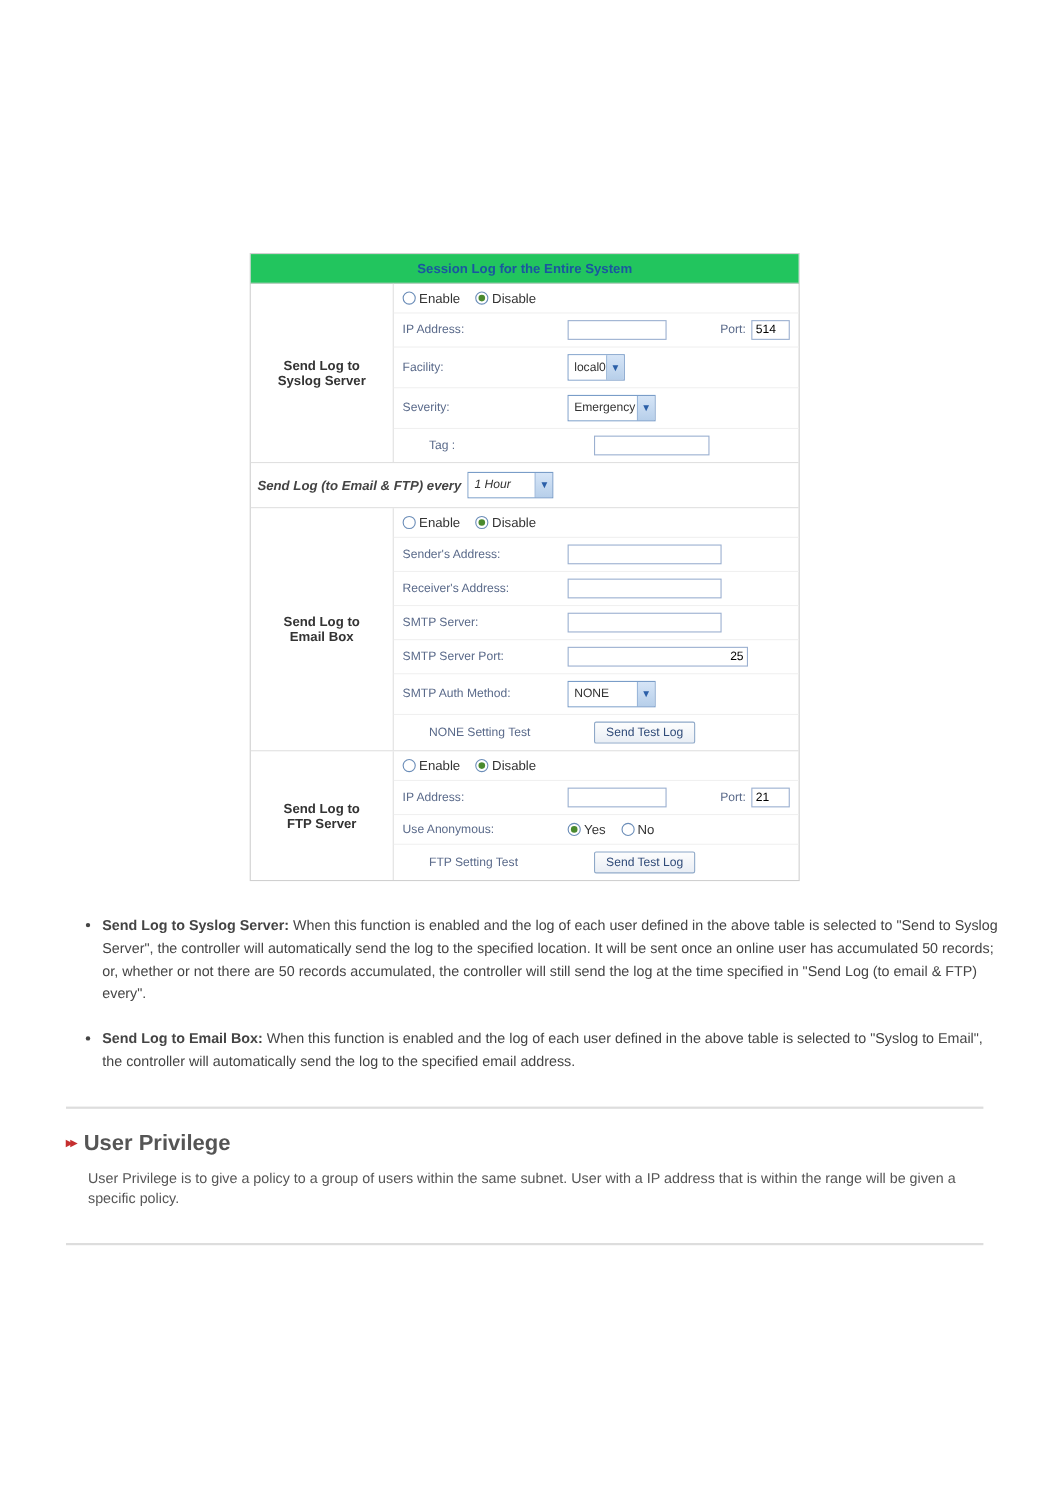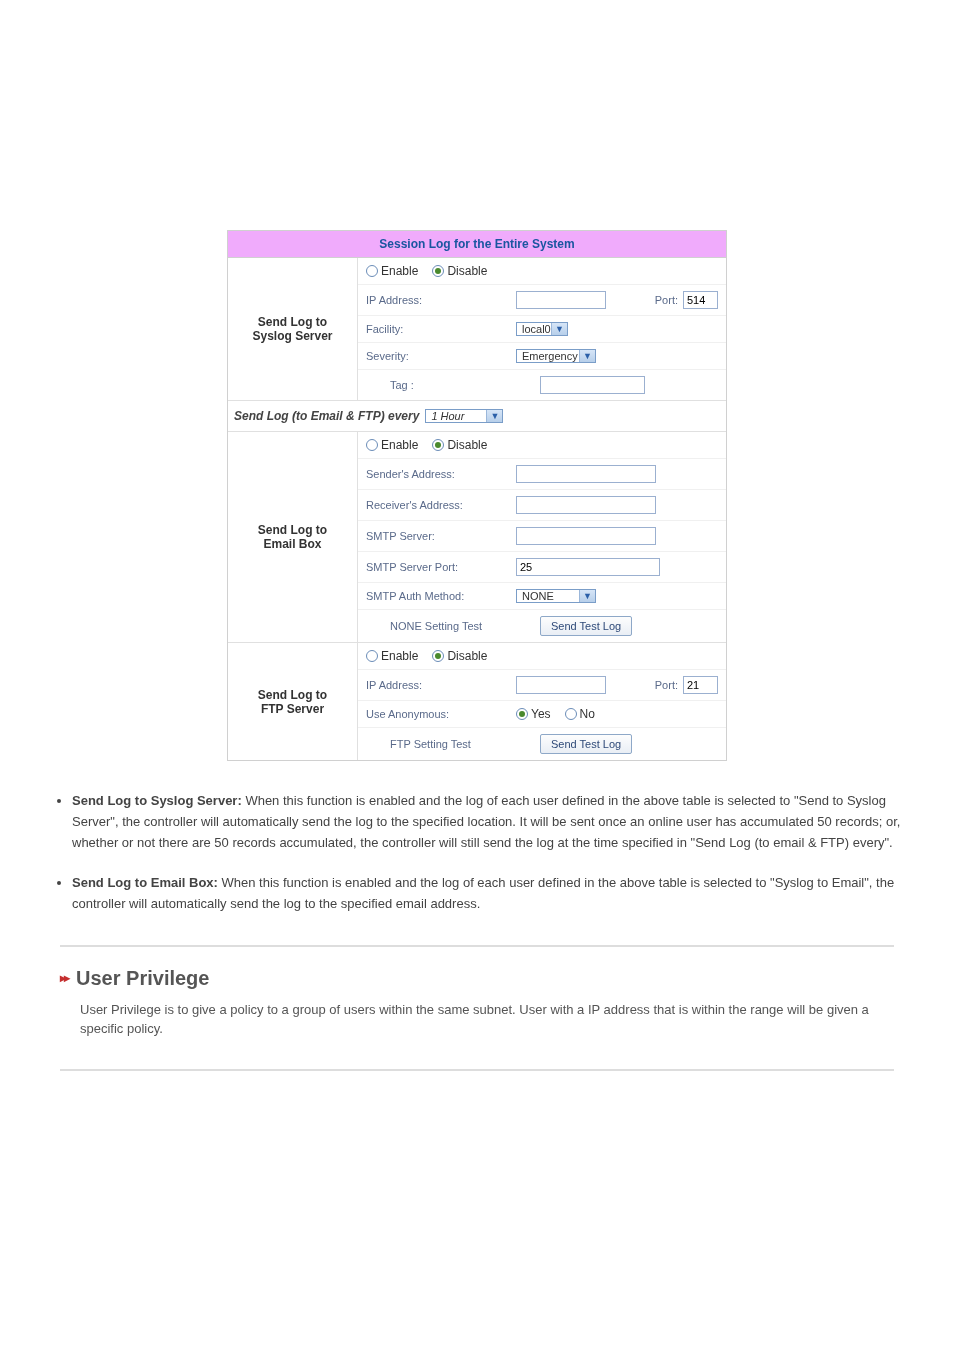--- a/index.html
+++ b/index.html
@@ -13,21 +13,21 @@
     .container {
       width: 874px;
       margin: 0 auto;
     }
     .table-wrap {
       width: 500px;
       margin: 190px auto 30px;
       border: 1px solid #d0d0d0;
     }
     .tbl-header {
-      background: #f0abfc;
+      background: #22c55e;
       border-bottom: 1px solid #d0d0d0;
       padding: 6px 0;
       text-align: center;
       color: #1a56a0;
       font-weight: bold;
       font-size: 12px;
     }
     .section {
       display: flex;
       border-bottom: 1px solid #e0e0e0;
@@ -89,21 +89,21 @@
       border: 1px solid #9bb0d0;
       height: 18px;
       padding: 0 3px;
       font-size: 11px;
       width: 120px;
       background: #fff;
     }
     input.txt.port { width: 35px; }
     .select {
       border: 1px solid #7a9dc8;
-      height: 14px;
+      height: 24px;
       display: inline-flex;
       align-items: center;
       background: #f5f8fc;
       font-size: 11px;
       color: #333;
     }
     .select .sel-txt {
       padding: 0 5px;
       background: #fff;
       height: 100%;
@@ -139,21 +139,21 @@
       font-size: 12px;
       font-weight: bold;
       gap: 6px;
       font-style: italic;
     }
     .explain {
       margin: 20px 0 0 0;
     }
     .explain ul {
       list-style: disc;
-      margin-left: 32px;
+      margin-left: 53px;
     }
     .explain li {
       margin-bottom: 20px;
       font-size: 13px;
       line-height: 1.6;
     }
     .explain li .li-title {
       font-weight: bold;
     }
     .divider {
@@ -285,21 +285,21 @@
         </div>
         <div class="row">
           <div class="row-label">SMTP Server:</div>
           <div class="row-ctrl">
               <input class="txt" style="width: 140px;">
             </div>
         </div>
         <div class="row">
           <div class="row-label">SMTP Server Port:</div>
           <div class="row-ctrl">
-              <input class="txt" style="width: 144px;" value="25">
+              <input class="txt" style="width: 164px; text-align: right;" value="25">
             </div>
         </div>
         <div class="row">
           <div class="row-label">SMTP Auth Method:</div>
           <div class="row-ctrl">
             <div class="select">
               <span class="sel-txt" style="width:62px">NONE</span>
               <span class="sel-btn">▼</span>
             </div>
           </div>

